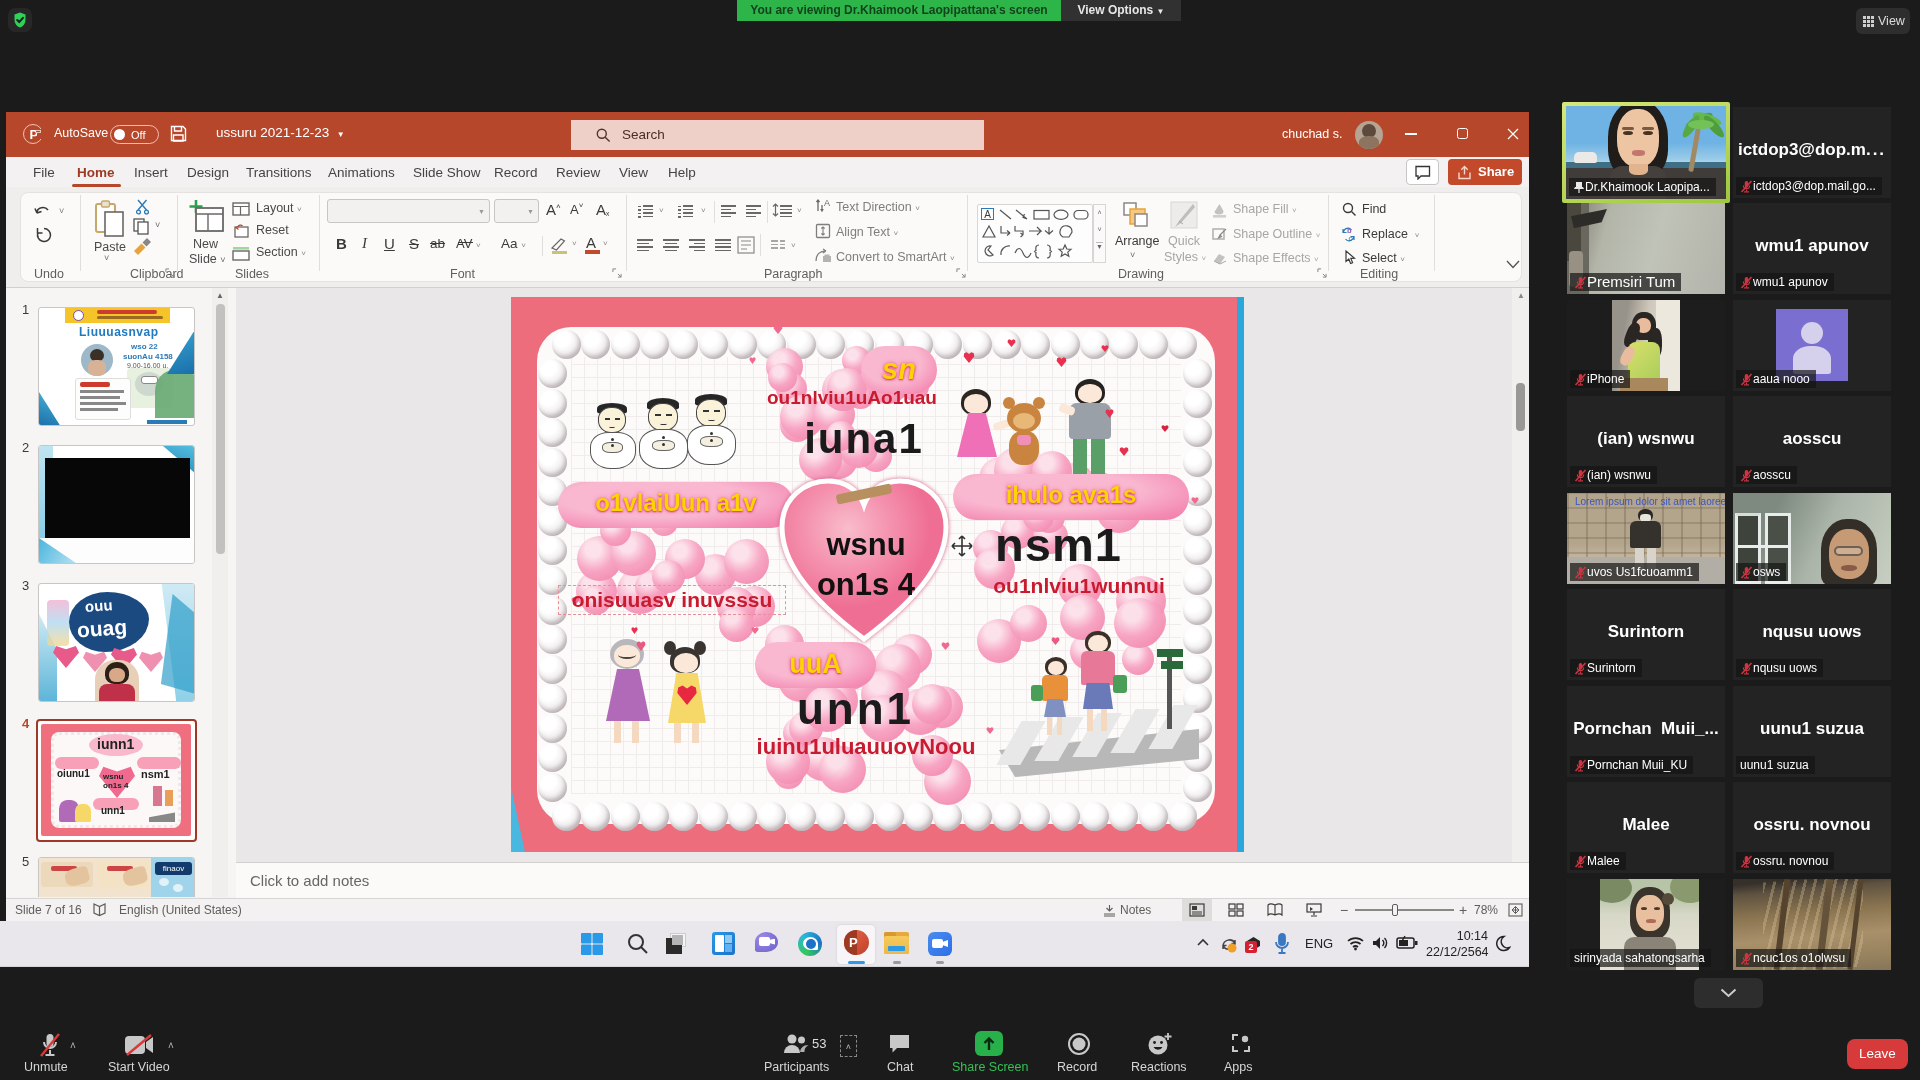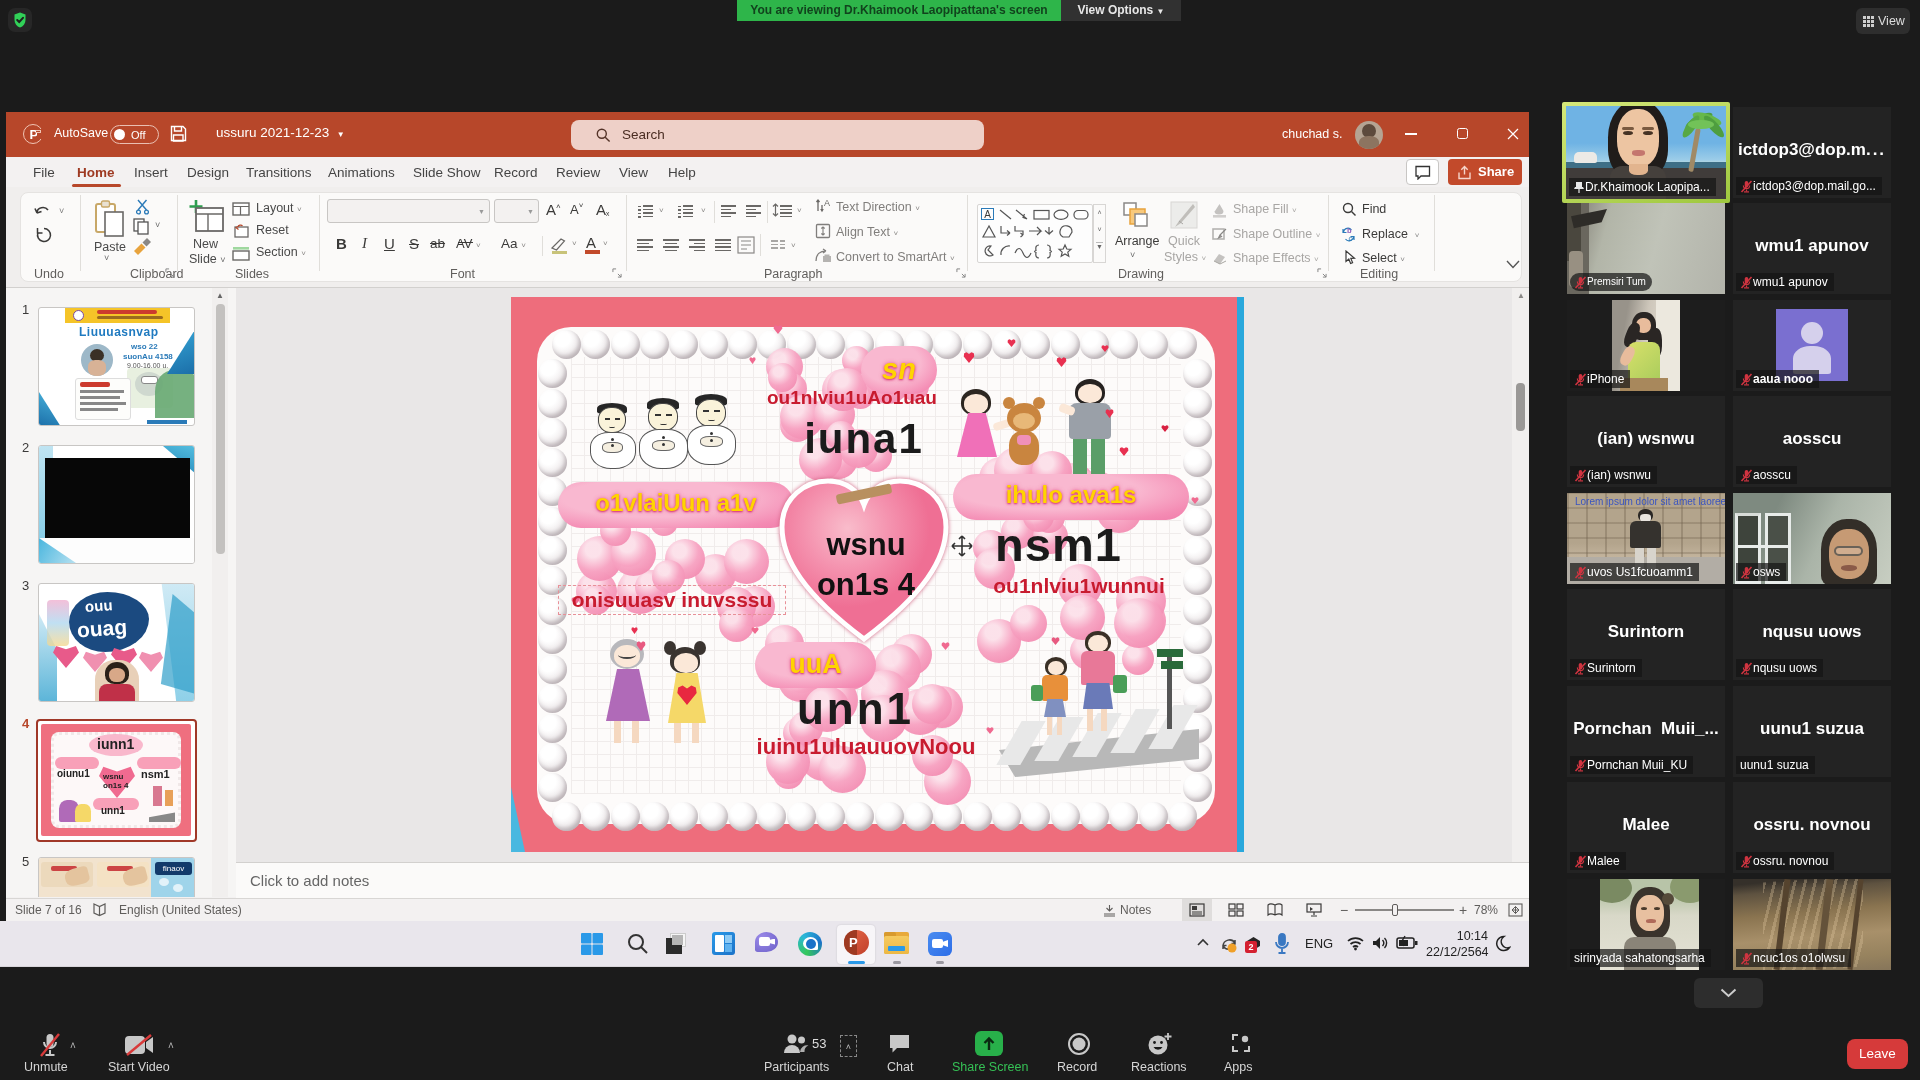--- a/index.html
+++ b/index.html
@@ -47,21 +47,21 @@
       <div class="a" style="left:3px;top:3px;width:11px;height:11px;background:#fff;border-radius:50%;"></div>
       <div class="a" style="left:20px;top:2.5px;color:#fff;font-size:11px;">Off</div>
     </div>
     <div class="a" style="left:163px;top:12px;width:18px;height:18px;">
       <svg width="19" height="19" viewBox="0 0 19 19">
           <path d="M2.5 2.5 h11.5 l2.5 2.5 v11.5 h-14 z" fill="none" stroke="#fff" stroke-width="1.4"></path>
           <path d="M5.5 2.5 v4.5 h7 v-4.5 M4.5 11 h9.5 v6 h-9.5 z" fill="none" stroke="#fff" stroke-width="1.4"></path>
         </svg>
     </div>
     <div class="a" style="left:210px;top:13px;color:#fff;font-size:13.5px;">ussuru 2021-12-23&nbsp; <span style="font-size:8px;">▼</span></div>
-    <div class="a" style="left:565px;top:8px;width:413px;height:30px;background:#eed0c8;border-radius:8px;">
+    <div class="a" style="left:565px;top:8px;width:413px;height:30px;background:#eed0c8;border-radius:0;">
       <svg class="a" style="left:25px;top:8px;" width="15" height="15" viewBox="0 0 15 15">
           <circle cx="5.8" cy="5.8" r="4.5" fill="none" stroke="#543328" stroke-width="1.4"></circle>
           <path d="M9.2 9.2 L13.6 13.6" stroke="#543328" stroke-width="1.4"></path>
         </svg>
       <div class="a" style="left:51px;top:7px;color:#4a2d23;font-size:13.5px;">Search</div>
     </div>
     <div class="a" style="left:1276px;top:15px;color:#fff;font-size:12.5px;">chuchad s.</div>
     <div class="a" style="left:1349px;top:9px;width:28px;height:28px;border-radius:50%;background:#b5a493;overflow:hidden;">
       <div class="a" style="left:7px;top:3px;width:14px;height:14px;background:#5d4a3c;border-radius:50%;"></div>
       <div class="a" style="left:4px;top:15px;width:20px;height:13px;background:#8c7460;border-radius:45% 45% 0 0;"></div>
@@ -974,21 +974,21 @@
       </svg>
       <span>ictdop3@dop.mail.go...</span>
     </div>
   </div>
 <div class="a" style="left:1567px;top:203px;width:158px;height:91px;background:#232323;overflow:hidden;">
 <div class="a" style="left:0;top:0;right:0;bottom:0;background:linear-gradient(105deg,#8a887e 0 8%,#b2b5a8 25%,#c0c3b8 55%,#b2b3aa 100%);"></div>
 <div class="a" style="left:0;top:0;width:22px;height:91px;background:#6a675e;"></div>
 <div class="a" style="left:0;top:0;width:14px;height:58px;background:#4a473e;"></div>
 <div class="a" style="left:4px;top:6px;width:36px;height:24px;background:#2e2c28;clip-path:polygon(0 30%,100% 0,85% 55%,8% 80%);"></div>
 <div class="a" style="left:2px;top:48px;width:14px;height:36px;background:#989082;border-radius:4px;"></div>
-    <div class="lbl" style="font-size:10px;border-radius:9px;">
+    <div class="lbl" style="font-size:15px;">
       <svg width="13" height="13" viewBox="0 0 13 13" style="flex:none;">
         <g fill="#cf3440">
           <rect x="4.7" y="1" width="3.6" height="6.5" rx="1.8"></rect>
           <path d="M2.8 5.5 a3.7 3.7 0 0 0 7.4 0 h-1.2 a2.5 2.5 0 0 1 -5 0 z"></path>
           <rect x="5.9" y="9.5" width="1.2" height="2"></rect>
           <rect x="4" y="11.3" width="5" height="1.2"></rect>
         </g>
         <path d="M1.5 12 L11.5 1" stroke="#cf3440" stroke-width="1.6"></path>
       </svg>
       <span>Premsiri Tum</span>
@@ -1029,21 +1029,21 @@
           <rect x="4.7" y="1" width="3.6" height="6.5" rx="1.8"></rect>
           <path d="M2.8 5.5 a3.7 3.7 0 0 0 7.4 0 h-1.2 a2.5 2.5 0 0 1 -5 0 z"></path>
           <rect x="5.9" y="9.5" width="1.2" height="2"></rect>
           <rect x="4" y="11.3" width="5" height="1.2"></rect>
         </g>
         <path d="M1.5 12 L11.5 1" stroke="#cf3440" stroke-width="1.6"></path>
       </svg>
       <span>iPhone</span>
     </div>
   </div>
-<div class="a" style="left:1733px;top:300px;width:158px;height:91px;background:#ef4444;overflow:hidden;font-weight:bold;">
+<div class="a" style="left:1733px;top:300px;width:158px;height:91px;background:#ef4444;overflow:hidden;">
 <div class="a" style="left:0;top:0;right:0;bottom:0;background:#232323;"></div>
 <div class="a" style="left:43px;top:9px;width:72px;height:72px;background:#7a6fd0;"></div>
 <div class="a" style="left:68px;top:22px;width:22px;height:22px;background:#d5d0ec;border-radius:50%;"></div>
 <div class="a" style="left:60px;top:46px;width:38px;height:28px;background:#d5d0ec;border-radius:45% 45% 8% 8%;"></div>
     <div class="lbl" style="font-size:12px;">
       <svg width="13" height="13" viewBox="0 0 13 13" style="flex:none;">
         <g fill="#cf3440">
           <rect x="4.7" y="1" width="3.6" height="6.5" rx="1.8"></rect>
           <path d="M2.8 5.5 a3.7 3.7 0 0 0 7.4 0 h-1.2 a2.5 2.5 0 0 1 -5 0 z"></path>
           <rect x="5.9" y="9.5" width="1.2" height="2"></rect>

